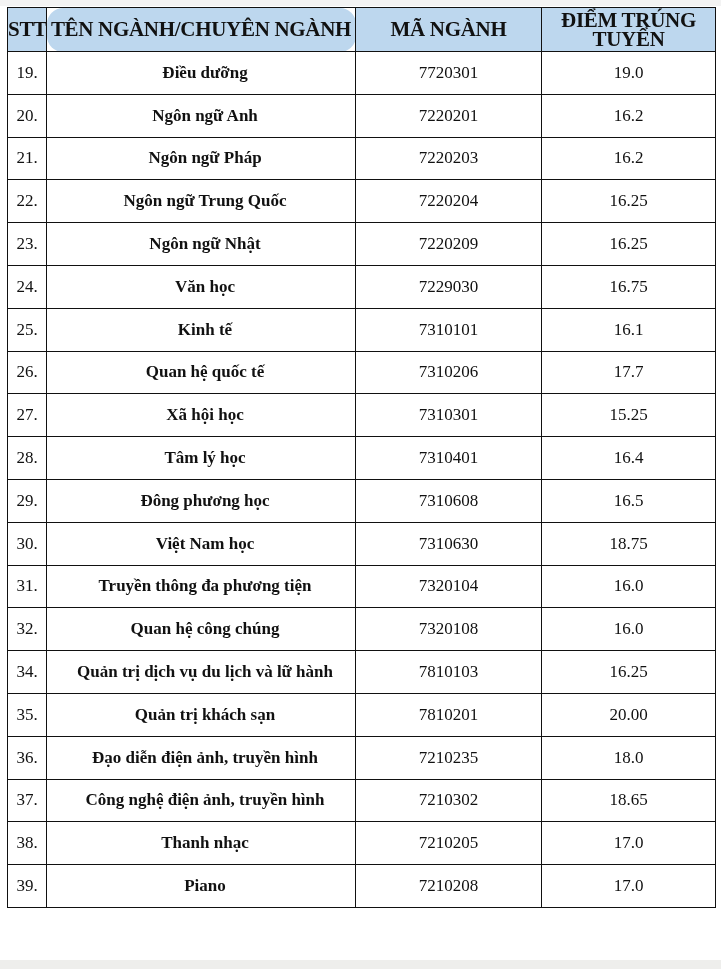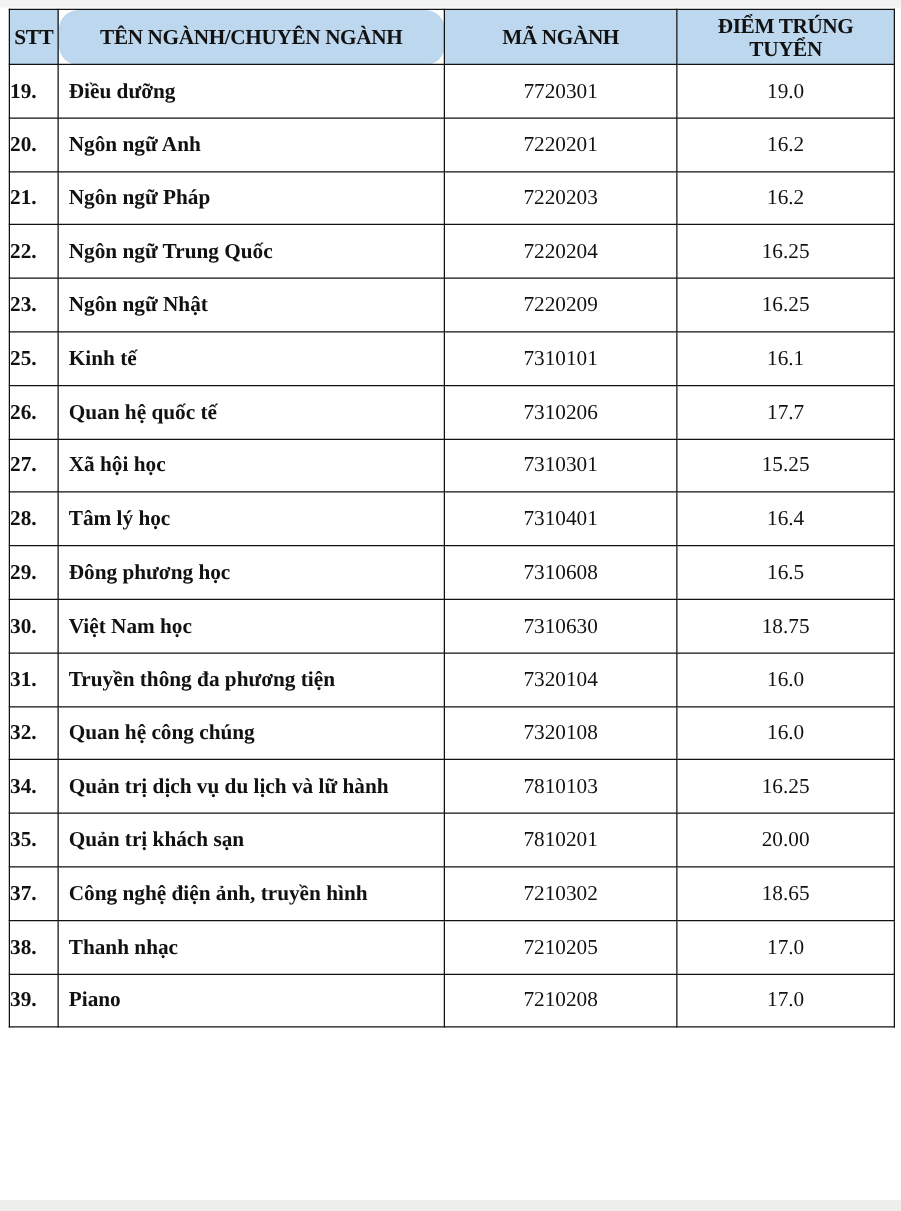--- a/index.html
+++ b/index.html
@@ -43,38 +43,39 @@
   table.scores th,
   table.scores td {
     border: 1.5px solid #111111;
     padding: 0;
     vertical-align: middle;
   }
   table.scores thead th {
     background: #bdd7ee;
     height: 42px;
     font-weight: bold;
-    font-size: 17px;
+    font-size: 21px;
     text-align: center;
     line-height: 19px;
     letter-spacing: -0.3px;
   }
   table.scores thead th.h-score {
     padding-top: 1px;
     margin-top: 20px;
   }
   table.scores tbody td {
     height: 41.8px;
     font-size: 17px;
   }
   td.stt {
-    font-weight: bold;
+    text-align: center;
+    font-weight: normal;
   }
   td.name {
-    text-align: left;
+    text-align: center;
     font-weight: bold;
     padding-left: 8px !important;
     white-space: nowrap;
   }
   td.code, td.score {
     text-align: center;
     font-weight: normal;
   }
 </style>
 </head>
@@ -125,20 +126,26 @@
       <td class="code">7220204</td>
       <td class="score">16.25</td>
     </tr>
     <tr>
       <td class="stt">23.</td>
       <td class="name">Ngôn ngữ Nhật</td>
       <td class="code">7220209</td>
       <td class="score">16.25</td>
     </tr>
     <tr>
+      <td class="stt">24.</td>
+      <td class="name">Văn học</td>
+      <td class="code">7229030</td>
+      <td class="score">16.75</td>
+    </tr>
+    <tr>
       <td class="stt">25.</td>
       <td class="name">Kinh tế</td>
       <td class="code">7310101</td>
       <td class="score">16.1</td>
     </tr>
     <tr>
       <td class="stt">26.</td>
       <td class="name">Quan hệ quốc tế</td>
       <td class="code">7310206</td>
       <td class="score">17.7</td>
@@ -185,20 +192,26 @@
       <td class="code">7810103</td>
       <td class="score">16.25</td>
     </tr>
     <tr>
       <td class="stt">35.</td>
       <td class="name">Quản trị khách sạn</td>
       <td class="code">7810201</td>
       <td class="score">20.00</td>
     </tr>
     <tr>
+      <td class="stt">36.</td>
+      <td class="name">Đạo diễn điện ảnh, truyền hình</td>
+      <td class="code">7210235</td>
+      <td class="score">18.0</td>
+    </tr>
+    <tr>
       <td class="stt">37.</td>
       <td class="name">Công nghệ điện ảnh, truyền hình</td>
       <td class="code">7210302</td>
       <td class="score">18.65</td>
     </tr>
     <tr>
       <td class="stt">38.</td>
       <td class="name">Thanh nhạc</td>
       <td class="code">7210205</td>
       <td class="score">17.0</td>

